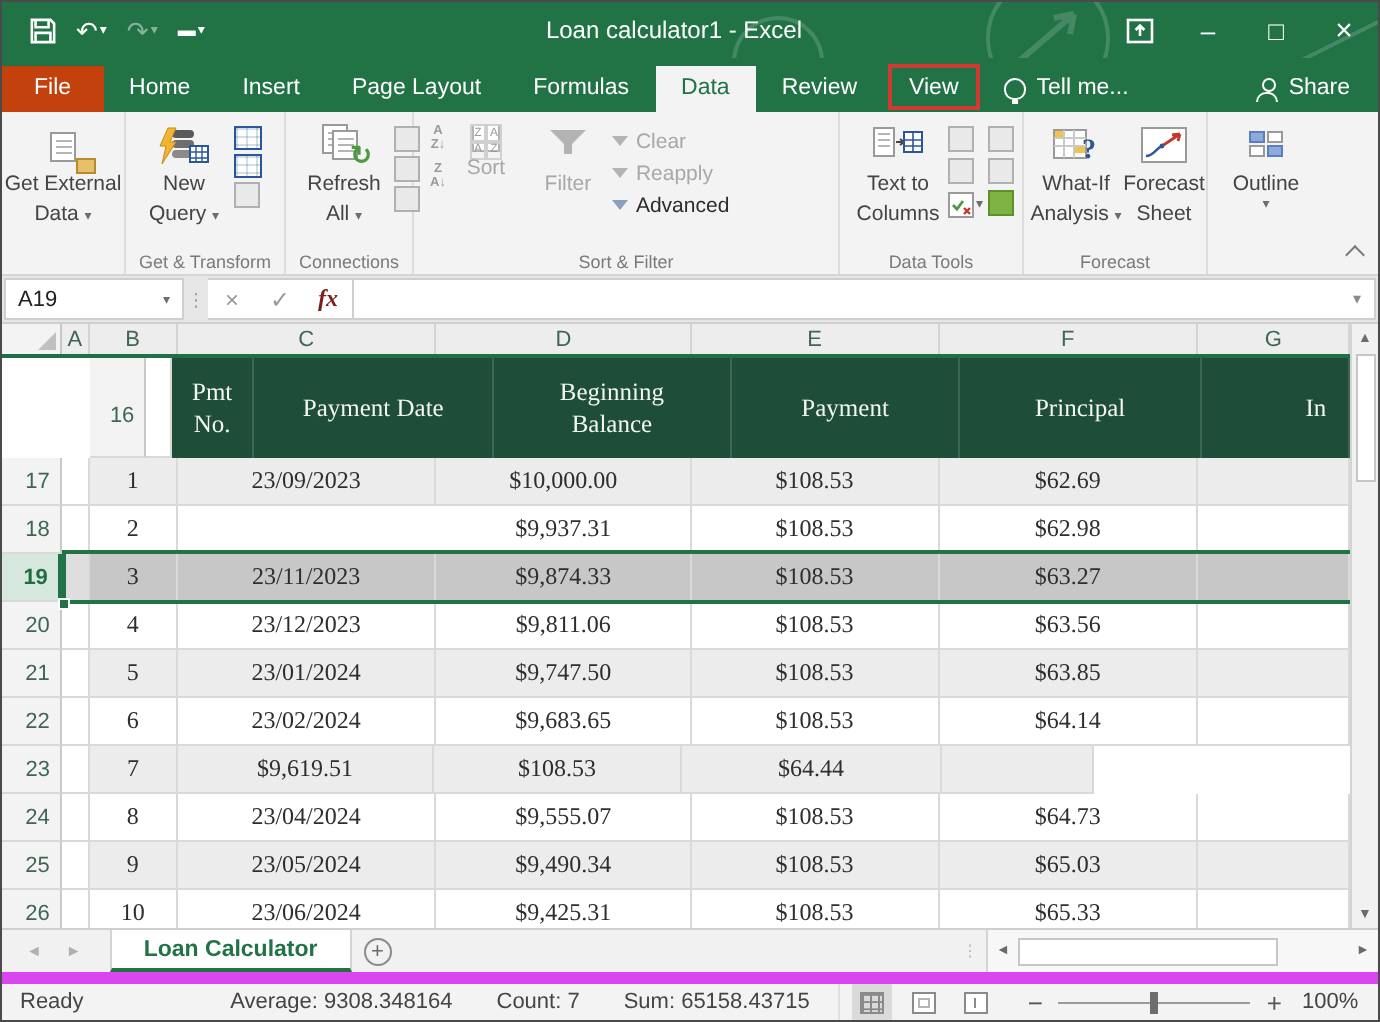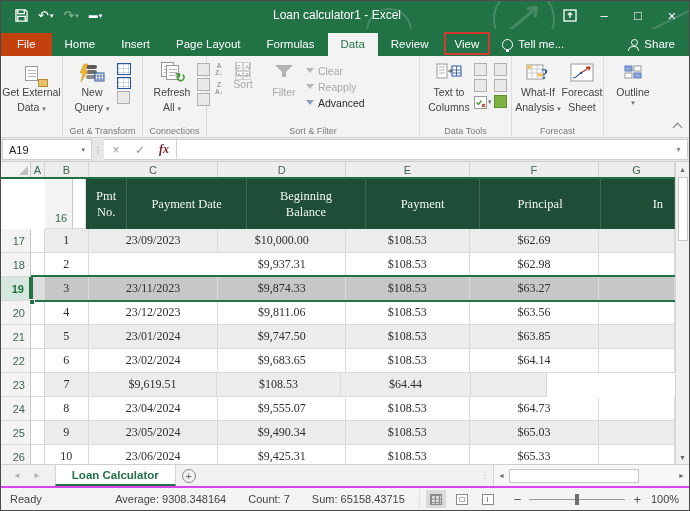--- a/index.html
+++ b/index.html
@@ -74,21 +74,21 @@
 
   
   .grid-wrap { flex:1 1 auto; display:flex; overflow:hidden; background:#fff; }
   .grid-main { flex:1; overflow:hidden; }
   .col-headers { display:flex; height:17px; background:#f3f3f3; border-bottom:2px solid #1f7044; }
   .corner { width:30px; border-right:1px solid #c9c9c9; position:relative; background:#f3f3f3; }
   .corner:after { content:""; position:absolute; right:2px; bottom:2px; width:0; height:0; border-left:9px solid transparent; border-bottom:9px solid #c0c0c0; }
   .colh { display:flex; align-items:center; justify-content:center; font-size:11px; color:#3f6652; border-right:1px solid #d4d4d4; background:#ededed; }
   .sheet-row { display:flex; position:relative; }
   .gut { width:30px; background:#f3f3f3; border-right:1px solid #c9c9c9; border-bottom:1px solid #d9d9d9; font-size:11px; color:#3f6652; display:flex; align-items:center; justify-content:flex-end; padding-right:5px; }
-  .gut.tall { align-items:flex-end; padding-bottom:4px;margin-left:44px; }
+  .gut.tall { align-items:flex-end; padding-bottom:14px;margin-left:44px; }
   .gut.selhdr { background:#d6e8dd; color:#1e6e41; font-weight:bold; border-right:2px solid #217346; }
   .cellA { background:#fff; border-right:1px solid #d9d9d9; border-bottom:1px solid #d9d9d9; }
   .tbl-font { font-family:"Liberation Serif", serif; }
   .th-cell { background:#1e4e38; color:#f2f7f3; font-size:12.5px; display:flex; align-items:center; justify-content:center; text-align:center; white-space:pre-line; line-height:1.3; border-right:1px solid rgba(255,255,255,.14); }
   .th-cell.clip { justify-content:flex-start; padding-left:52px; overflow:hidden; white-space:nowrap; }
   .d-cell { font-size:12px; color:#2e2e2e; display:flex; align-items:center; justify-content:center; border-right:1px solid #d9d9d9; border-bottom:1px solid #d9d9d9; background:#fff; overflow:hidden; }
   .row-shaded .d-cell { background:#ececec; }
   .row-selected .d-cell { background:#c7c7c7; }
   .row-selected .cellA { background:#dedede; }
   .sel-outline { position:absolute; left:30px; right:0; top:-2px; bottom:-1px; border:2px solid #217346; border-right:none; pointer-events:none; z-index:3; }
@@ -105,21 +105,21 @@
   .addsheet { width:26px; display:flex; align-items:center; justify-content:center; }
   .addsheet .circ { width:14px; height:14px; border:1px solid #8a8a8a; border-radius:50%; color:#6a6a6a; font-size:11px; line-height:12px; text-align:center; }
   .st-spacer { flex:1; }
   .st-dots { display:flex; align-items:center; color:#b5b5b5; font-size:8px; padding:0 4px; }
   .h-scroll { width:196px; display:flex; align-items:center; border-left:1px solid #d4d4d4; background:#f7f7f7; }
   .h-arrow { width:15px; height:100%; display:flex; align-items:center; justify-content:center; font-size:7px; color:#6a6a6a; }
   .h-thumb { height:14px; width:130px; background:#fff; border:1px solid #c6c6c6; }
   .h-track { flex:1; }
 
   
-  .statusbar { height:24px; background:#f3f3f3; border-top:2px solid #d946ef; display:flex; align-items:center; font-size:11px; color:#444; flex:0 0 auto; }
+  .statusbar { height:24px; background:#f3f3f3; border-top:6px solid #d946ef; display:flex; align-items:center; font-size:11px; color:#444; flex:0 0 auto; }
   .sb-ready { padding-left:9px; }
   .sb-stats { margin-left:auto; display:flex; gap:22px; padding-right:14px; }
   .sb-views { display:flex; gap:6px; align-items:center; padding:0 6px; border-left:1px solid #e0e0e0; }
   .vbtn { width:20px; height:18px; display:flex; align-items:center; justify-content:center; }
   .vbtn.active { background:#dadada; }
   .v-normal { width:12px; height:11px; background:linear-gradient(#8a8a8a 1px, transparent 1px) 0 0/100% 3.6px, linear-gradient(90deg,#8a8a8a 1px, transparent 1px) 0 0/4px 100%; border:1px solid #8a8a8a; }
   .v-page { width:12px; height:11px; border:1px solid #8a8a8a; position:relative; background:#fff; }
   .v-page:after { content:""; position:absolute; inset:2px; border:1px solid #b5b5b5; }
   .v-break { width:12px; height:11px; border:1px solid #8a8a8a; position:relative; background:#fff; }
   .v-break:after { content:""; position:absolute; top:2px; bottom:2px; left:4px; border-left:1px dashed #8a8a8a; }

